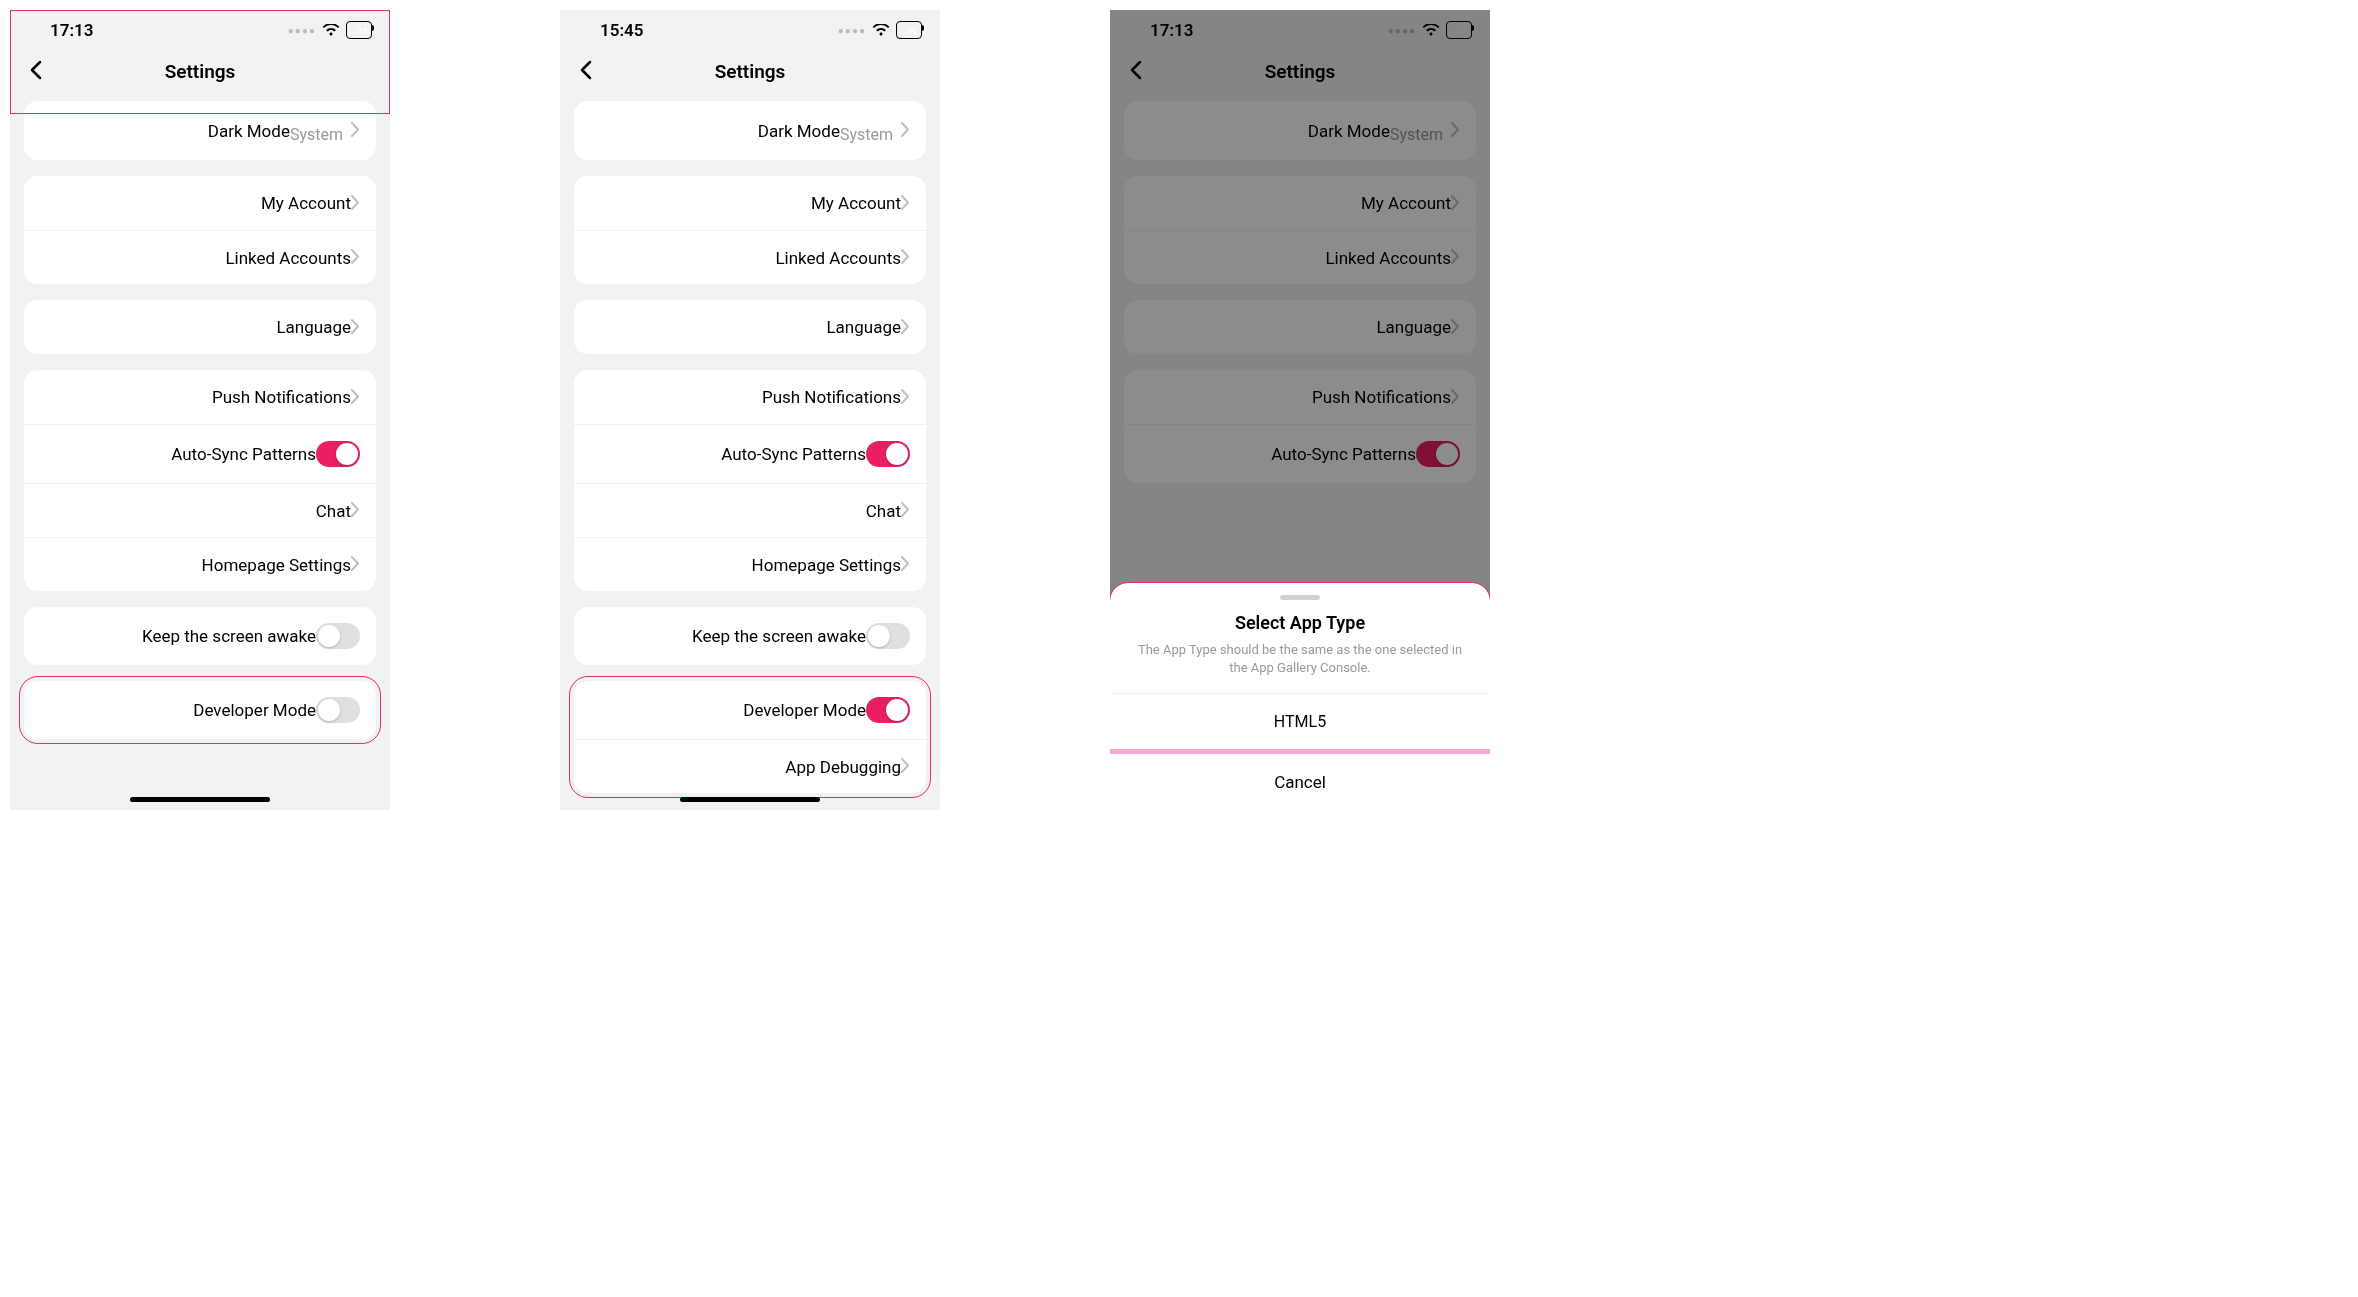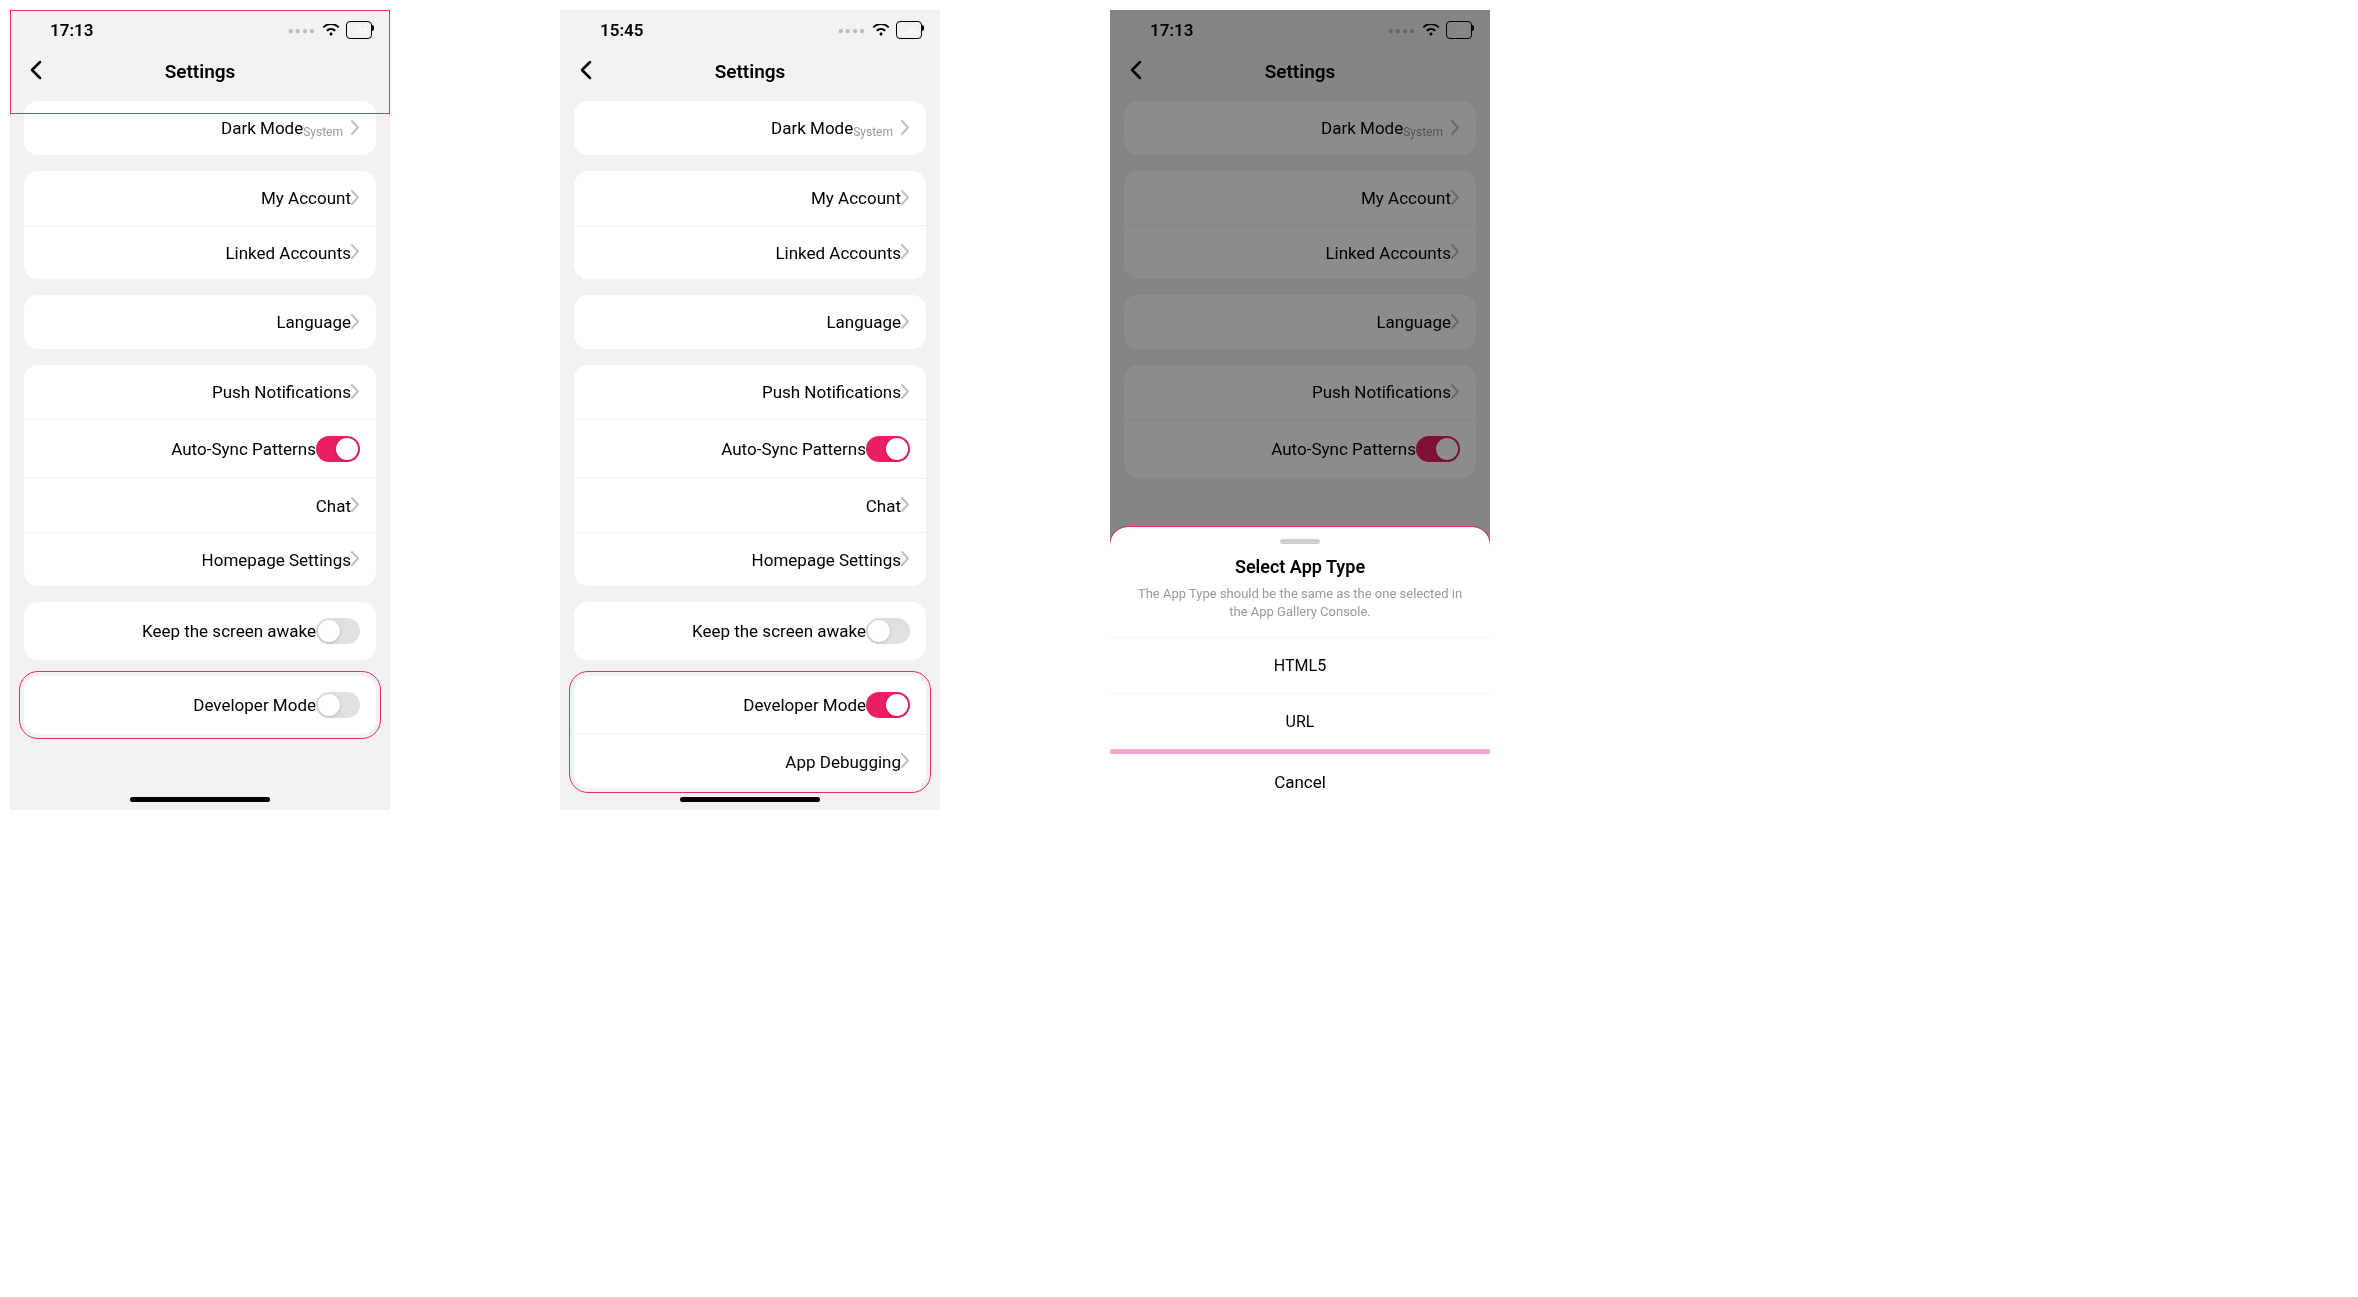--- a/index.html
+++ b/index.html
@@ -79,21 +79,21 @@
   .row-label {
     font-size: 17px;
     color: #000;
   }
   .row-right {
     display: flex;
     align-items: center;
     gap: 8px;
   }
   .row-value {
-    font-size: 12px;
+    font-size: 16px;
     color: #999;
     margin-top: 8px;
   }
   .chevron {
     color: #c0c0c0;
     font-size: 18px;
   }
   .toggle {
     width: 44px;
     height: 26px;
@@ -540,17 +540,16 @@
           </span>
         </span>
       </div>
     </div>
     <div class="overlay"></div>
     <div class="sheet" style="outline: rgb(230, 46, 92) solid 1.5px;">
       <div class="sheet-handle"></div>
       <div class="sheet-title">Select App Type</div>
       <div class="sheet-subtitle">The App Type should be the same as the one selected in the App Gallery Console.</div>
       <div class="sheet-option">HTML5</div>
-      <div class="sheet-option">URL</div>
       <div class="sheet-cancel">Cancel</div>
     </div>
     <div class="home-indicator"></div>
   </div>
 
 </body></html>

